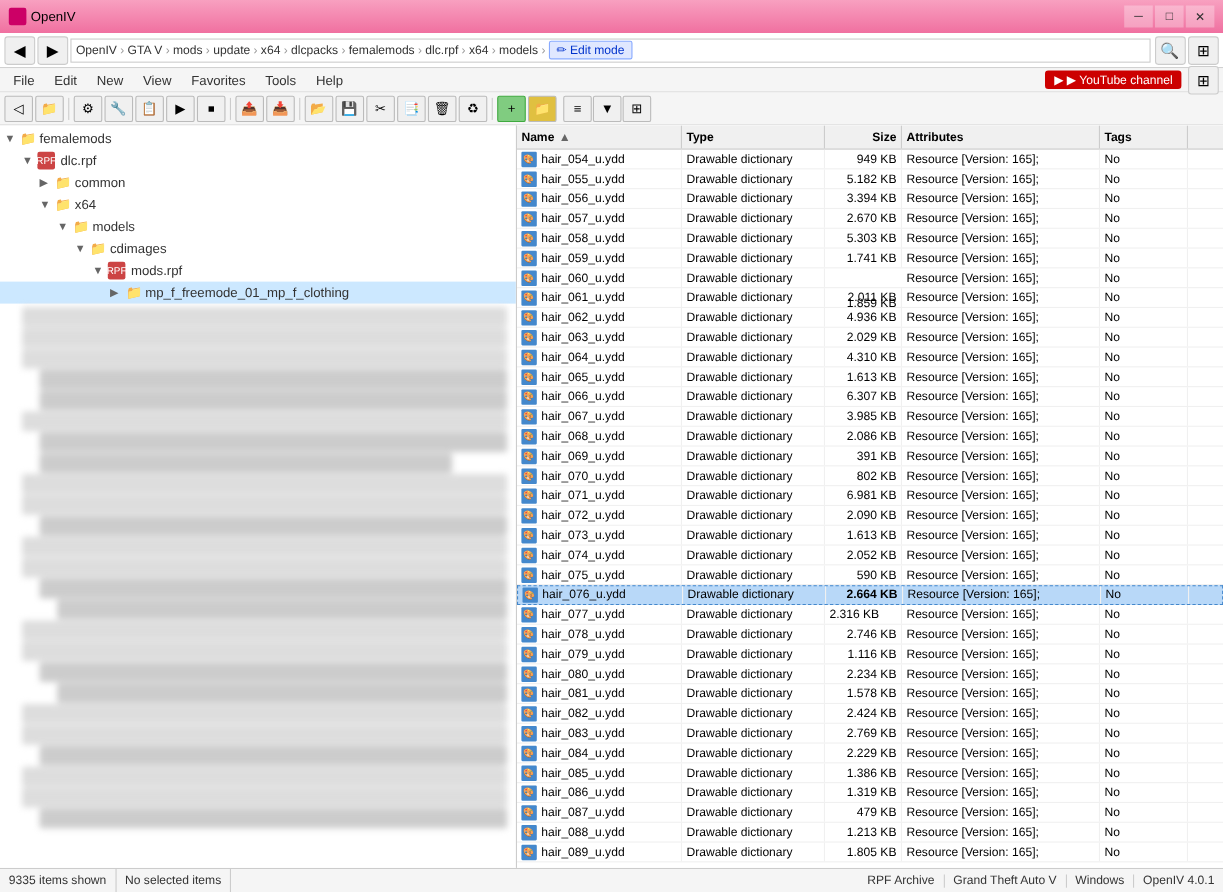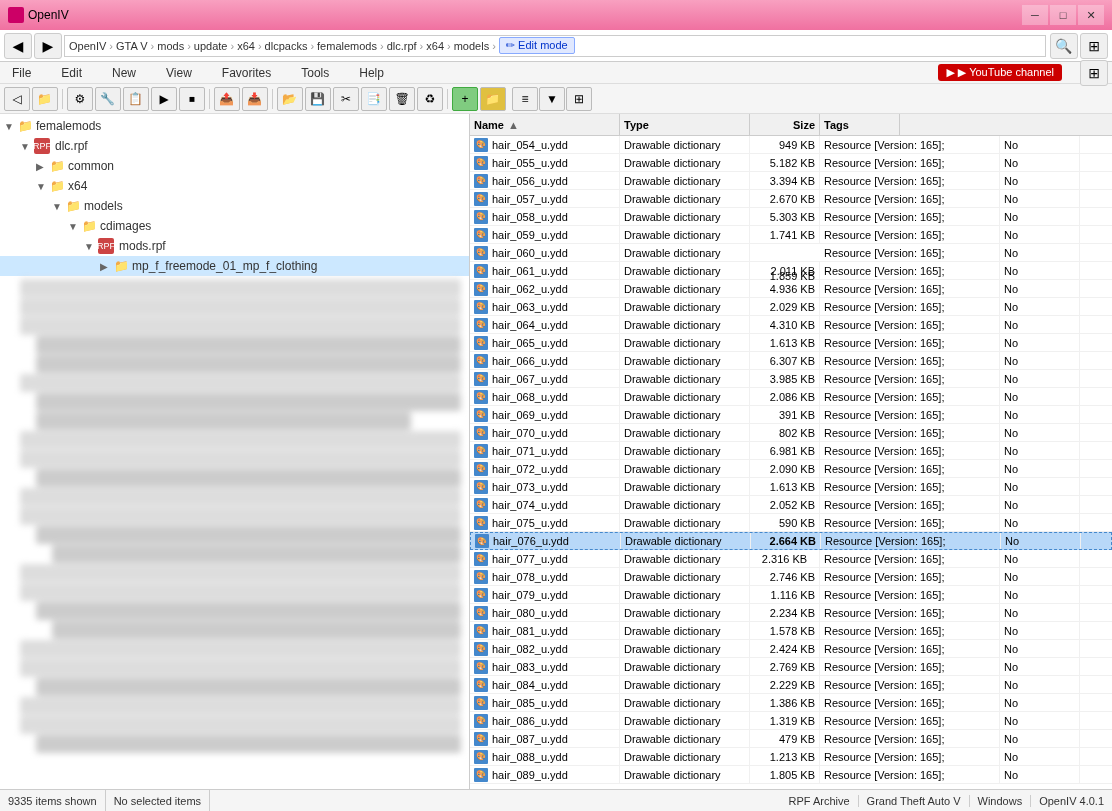--- a/index.html
+++ b/index.html
@@ -66,21 +66,21 @@
     }
 
     
     #menu-bar {
       background: #f5f5f5;
       height: 22px;
       display: flex;
       align-items: center;
       padding: 0 4px;
       border-bottom: 1px solid #ddd;
-      gap: 14px;
+      gap: 2px;
     }
     .menu-item {
       padding: 2px 8px;
       cursor: pointer;
       font-size: 12px;
       color: #333;
     }
 
     
     #toolbar {
@@ -413,20 +413,23 @@
       <div class="col-header col-name">
         <span>Name</span>
         <span style="margin-left:4px; color:#666;">▲</span>
       </div>
       <div class="col-header col-type">
         <span>Type</span>
       </div>
       <div class="col-header col-size">
         <span>Size</span>
       </div>
+      <div class="col-header col-attr">
+        <span>Attributes</span>
+      </div>
       <div class="col-header col-tags">
         <span>Tags</span>
       </div>
       <div style="flex:1;"></div>
     </div>
 
     <div id="file-list-body">
     <div class="file-row">
       <div class="cell cell-name">
         <span class="file-icon" style="background:#4488cc; width:14px; height:14px; border-radius:1px; display:inline-flex; align-items:center; justify-content:center; color:white; font-size:8px; flex-shrink:0; margin-right:2px;">🎨</span>
@@ -842,21 +845,21 @@
       </div>
     </div>
         <div class="file-row">
       <div class="cell cell-name">
         <span class="file-icon" style="background:#4488cc; width:14px; height:14px; border-radius:1px; display:inline-flex; align-items:center; justify-content:center; color:white; font-size:8px; flex-shrink:0; margin-right:2px;">🎨</span>
         <span style="font-size:11px;">hair_077_u.ydd</span>
       </div>
       <div class="cell cell-type">
         <span>Drawable dictionary</span>
       </div>
-      <div class="cell cell-size" style="justify-content:center;">
+      <div class="cell cell-size" style="justify-content:flex-start;">
         <span>2.316 KB</span>
       </div>
       <div class="cell cell-attr">
         <span>Resource [Version: 165];</span>
       </div>
       <div class="cell cell-tags">
         <span>No</span>
       </div>
     </div>
         <div class="file-row">

